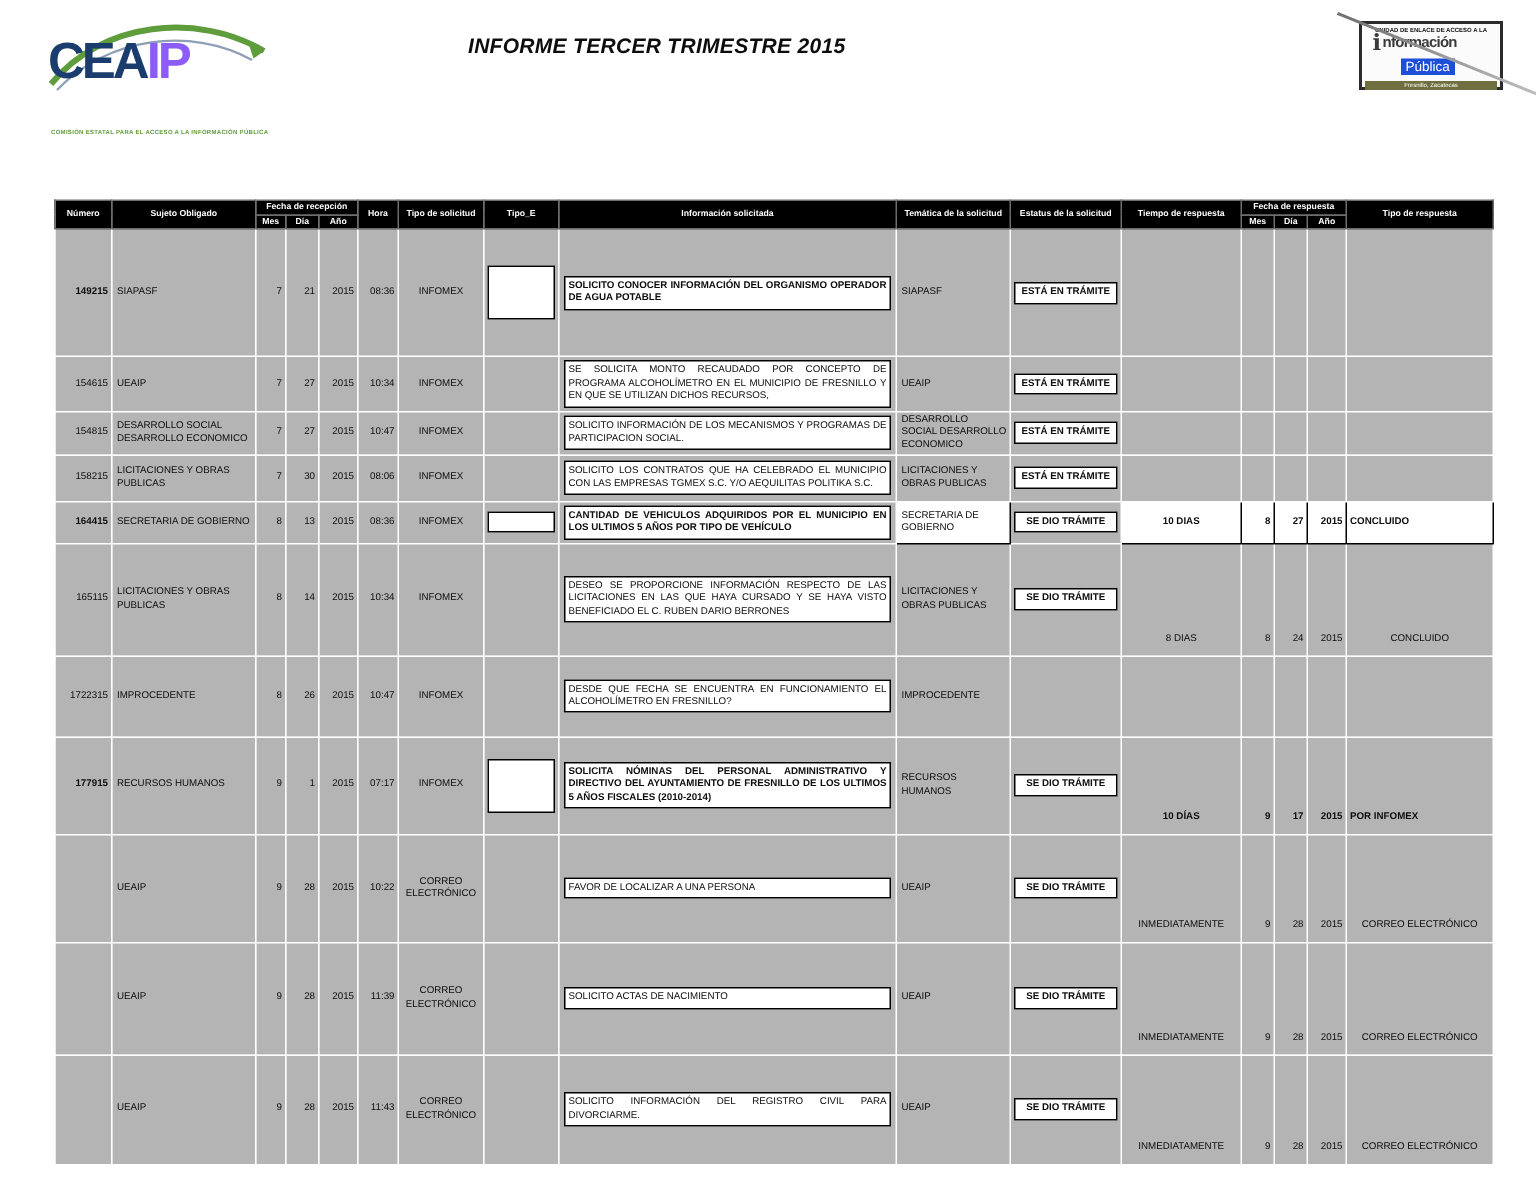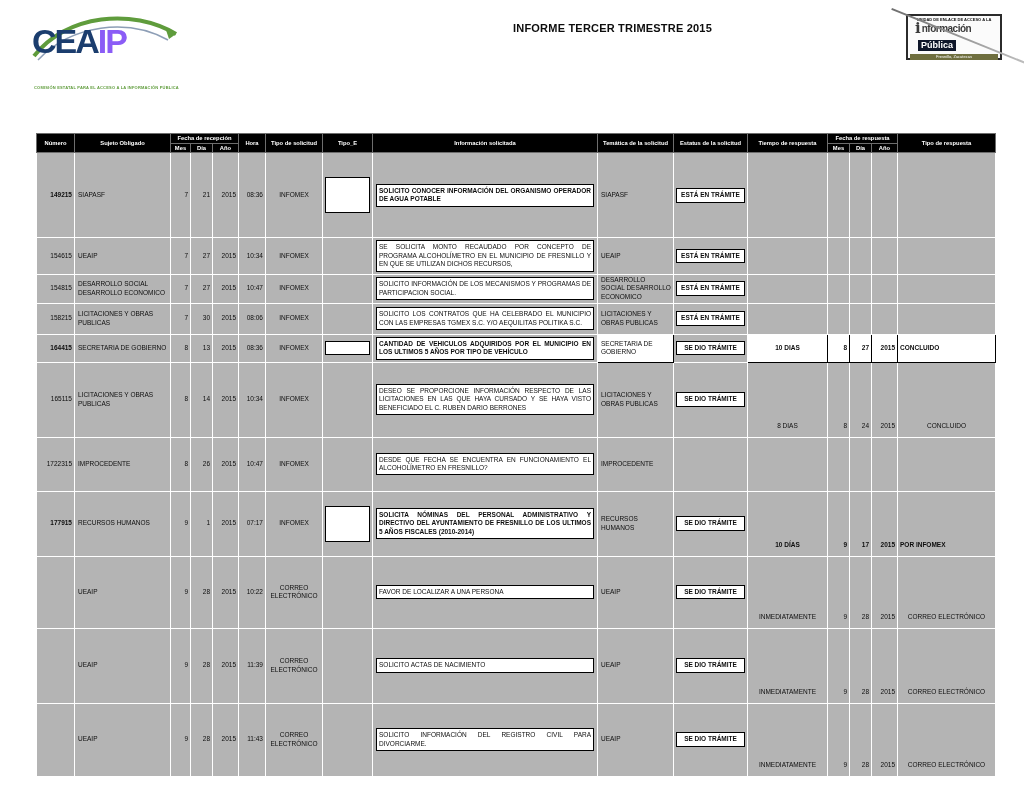--- a/index.html
+++ b/index.html
@@ -5,42 +5,42 @@
   html,body{margin:0;padding:0}
   body{
     width:1024px;height:791px;position:relative;overflow:hidden;
     background:#ffffff;color:#111;
     font-family:"Liberation Sans","DejaVu Sans",sans-serif;
   }
 
   
   .page-title{
     position:absolute;top:22px;left:312px;width:400px;margin:0;
-    text-align:right;font-size:11px;font-weight:bold;letter-spacing:.2px;color:#0d0d0d;
+    text-align:left;font-size:14px;font-weight:bold;letter-spacing:.2px;color:#0d0d0d;font-style:italic;
   }
 
   .logo-left{position:absolute;top:8px;left:28px;width:160px;height:84px}
   .logo-swoosh{position:absolute;top:0;left:0;width:160px;height:62px}
   .brand{position:absolute;top:16px;left:4px;font-size:34px;font-weight:bold;letter-spacing:-2px;line-height:1}
   .brand-a{color:#1b3d6e}
   .brand-b{color:#8b5cf6}
   .logo-caption{
     position:absolute;bottom:2px;left:6px;width:150px;
     font-size:4px;line-height:1.3;color:#5f9c3c;font-weight:bold;letter-spacing:.2px;
   }
 
   .logo-right{
     position:absolute;top:14px;left:906px;width:96px;height:46px;
     border:2px solid #2b2b2b;background:#fbfbfb;padding:1px 2px;box-sizing:border-box;
   }
   .lr-line1{font-size:4px;font-weight:bold;text-align:center;color:#111;white-space:nowrap}
   .lr-mid{display:flex;align-items:flex-end;margin-top:1px}
   .info-glyph{font-family:"DejaVu Serif",serif;font-size:15px;line-height:11px;font-weight:bold;color:#3a3a3a;margin:0 1px 0 5px}
   .lr-info{font-size:10px;font-weight:bold;color:#3a3a3a;letter-spacing:-.5px;line-height:10px}
-  .lr-publica{display:inline-block;margin-left:8px;background:#0f172a;color:#fff;font-size:9px;font-weight:bold;padding:0 3px;line-height:11px}
+  .lr-publica{display:inline-block;margin-left:24px;background:#1d4ed8;color:#fff;font-size:9px;font-weight:normal;padding:0 3px;line-height:11px}
   .lr-footer{margin-top:2px;font-size:4px;text-align:center;color:#fff;background:#6f6f3f;line-height:1.4}
   .pencil{
     position:absolute;left:-16px;top:-8px;width:152px;height:2px;
     background:linear-gradient(90deg,#6f6f6f,#c2c2c2);
     transform:rotate(22deg);transform-origin:left top;
   }
 
   
   .report-table{
     position:absolute;top:133px;left:36px;

